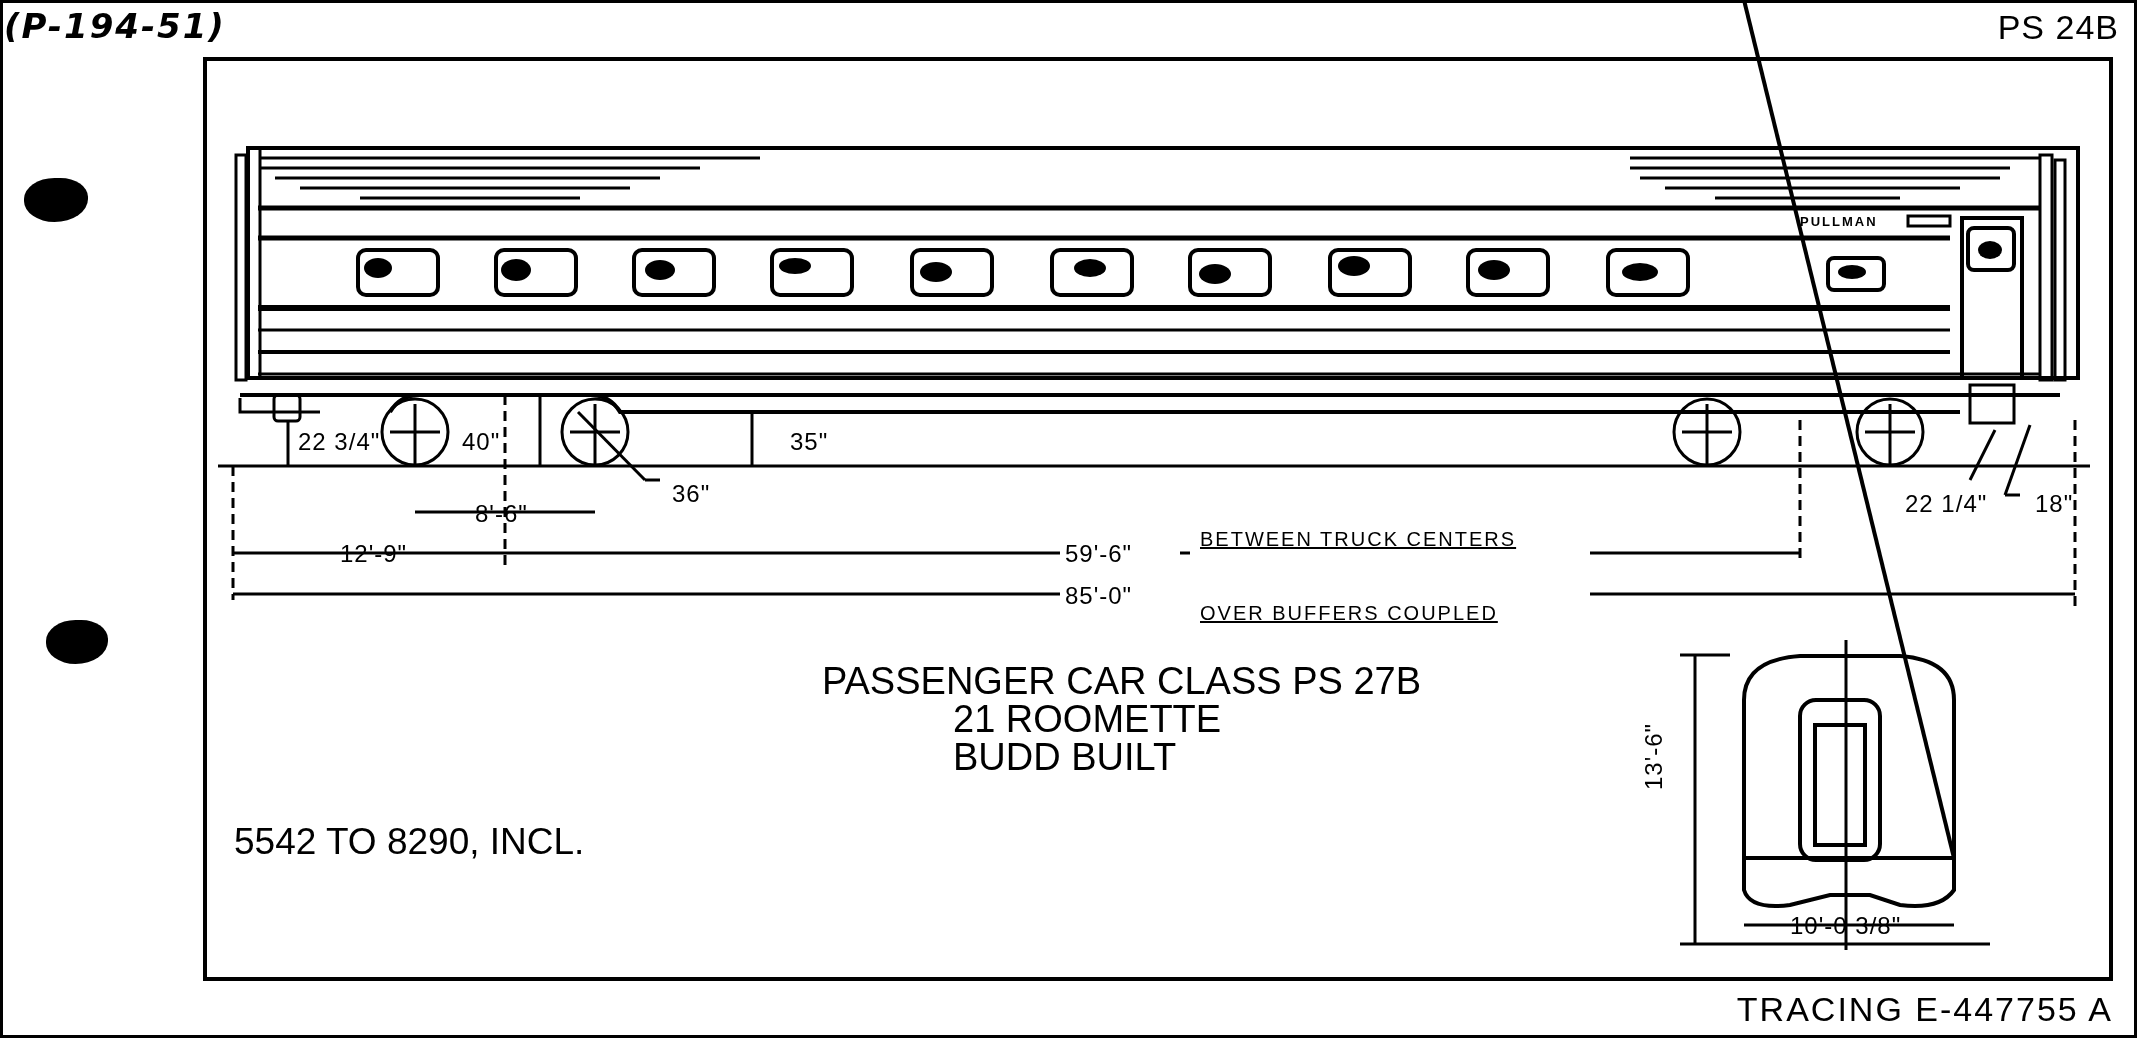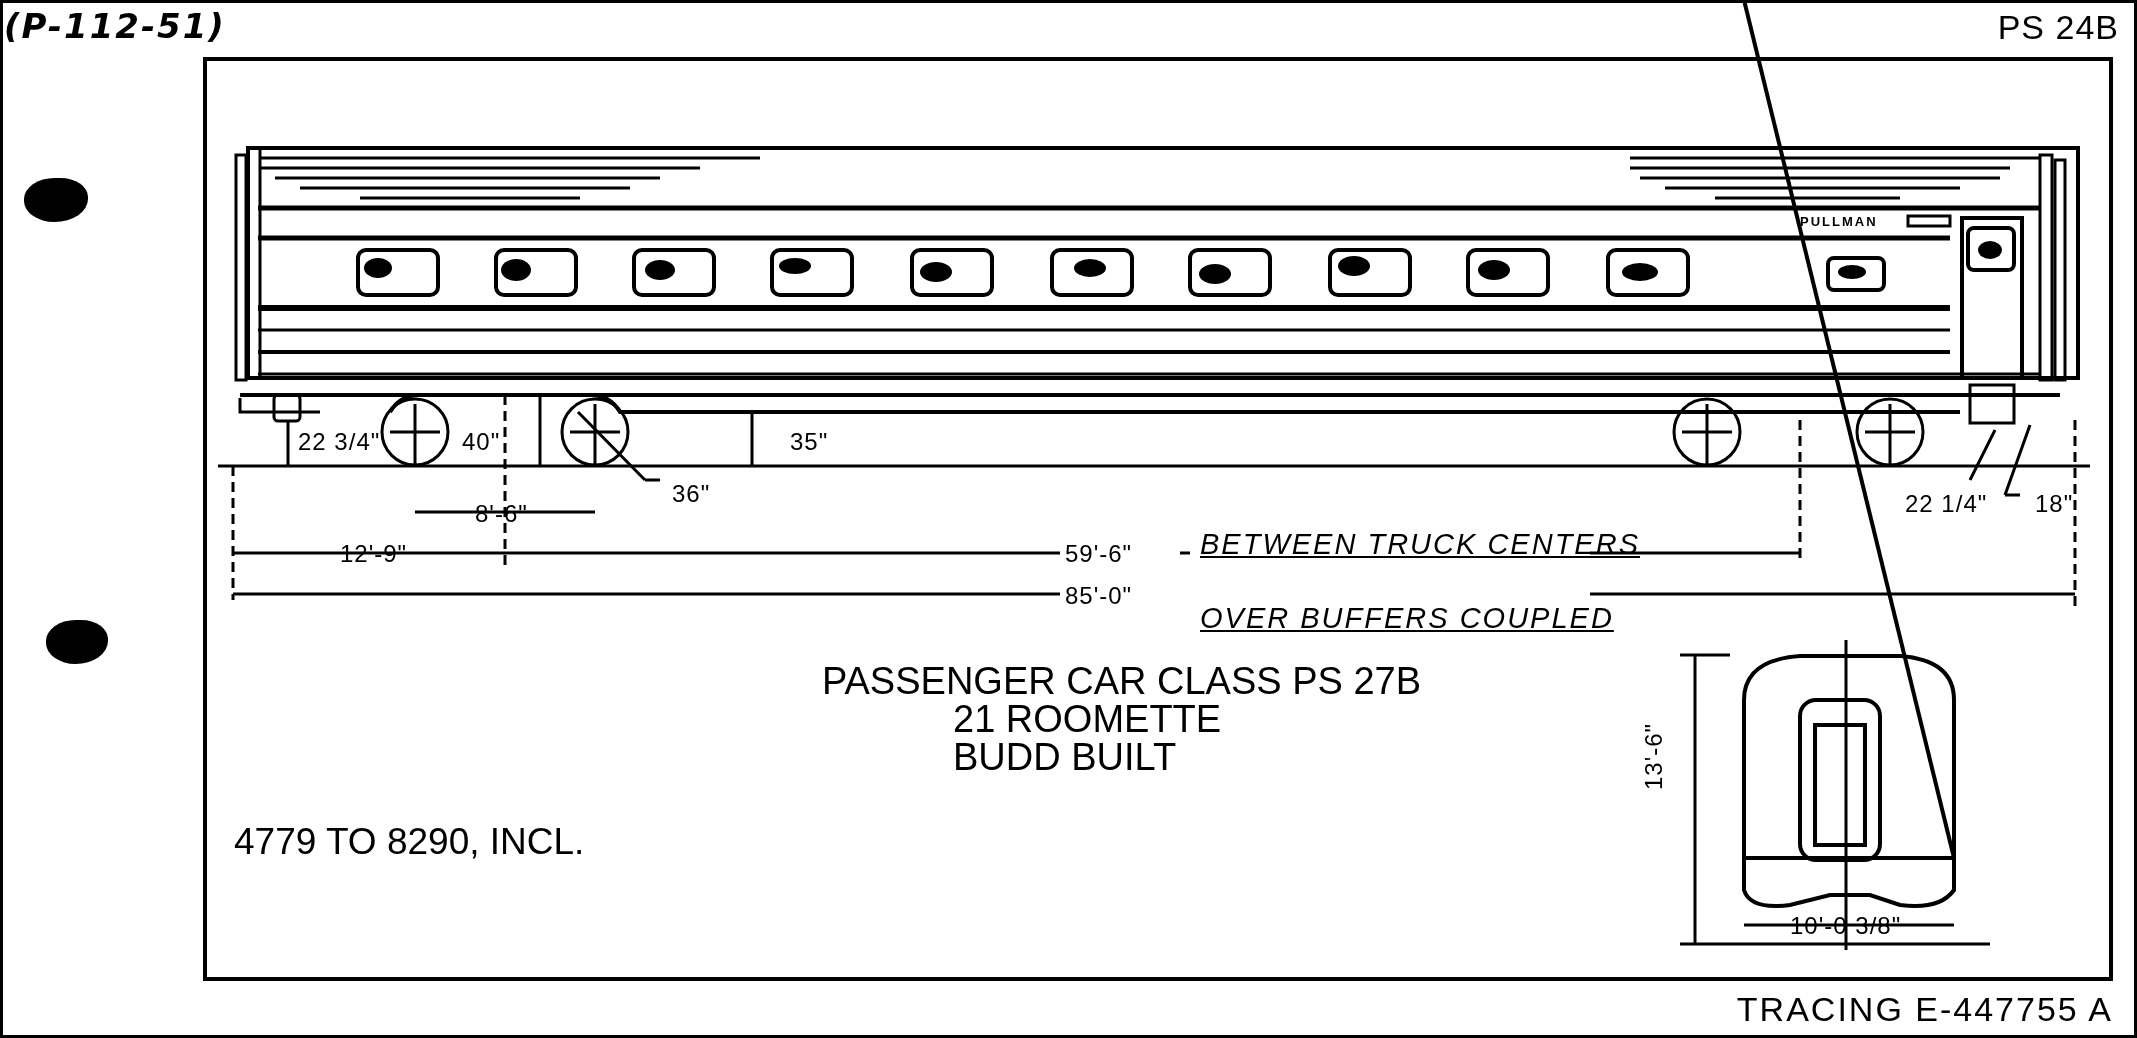--- a/index.html
+++ b/index.html
@@ -11,30 +11,30 @@
     .hand { font-family: "DejaVu Sans", sans-serif; font-weight: bold; font-style: italic; font-size: 34px; left: 4px; top: 6px; letter-spacing: 2px; }
     .code { font-size: 34px; right: 18px; top: 8px; letter-spacing: 1px; }
     .tracing { font-size: 34px; right: 24px; top: 990px; letter-spacing: 2px; }
     .frame { position: absolute; left: 203px; top: 57px; width: 1910px; height: 924px;
              border: 4px solid #000; box-sizing: border-box; }
     .title-block { position: absolute; left: 822px; top: 662px; font-size: 38px; line-height: 38px; }
     .title-block div { white-space: nowrap; }
     .title-block .l2, .title-block .l3 { padding-left: 131px; }
     .carnums { position: absolute; left: 234px; top: 823px; font-size: 37px; line-height: 37px; }
     .dim { font-size: 24px; letter-spacing: 1px; }
-    .note { font-size: 29px; letter-spacing: 2px; text-decoration: underline; font-style: italic; }
+    .note { font-size: 20px; letter-spacing: 2px; text-decoration: underline; }
     svg { position: absolute; left: 0; top: 0; }
     .blot { position: absolute; background: #000; border-radius: 50% 45% 55% 50%; }
   </style>
 </head>
 <body>
 
 <div class="sheet"></div>
 
-<div class="txt hand">(P-112-51)</div>
+<div class="txt hand">(P-194-51)</div>
 <div class="txt code">PS 24B</div>
 <div class="txt tracing">TRACING E-447755 A</div>
 
 <div class="blot" style="left:24px;top:178px;width:64px;height:44px;"></div>
 <div class="blot" style="left:46px;top:620px;width:62px;height:44px;"></div>
 
 <div class="frame"></div>
 
 <svg width="2137" height="1038" viewBox="0 0 2137 1038">
   <g stroke="#000" fill="none" stroke-width="4">
@@ -173,14 +173,14 @@
 <div class="txt dim" style="left:1640px;top:790px;transform:rotate(-90deg);transform-origin:left top;">13'-6"</div>
 <div class="txt dim" style="left:1790px;top:912px;">10'-0 3/8"</div>
 
 <div class="title-block">
   <div class="l1">PASSENGER CAR CLASS PS 27B</div>
   <div class="l2">21 ROOMETTE</div>
   <div class="l3">BUDD BUILT</div>
 </div>
 
 <div class="carnums">
-  <div>4779 TO 8290, INCL.</div>
+  <div>5542 TO 8290, INCL.</div>
 </div>
 
 </body></html>

